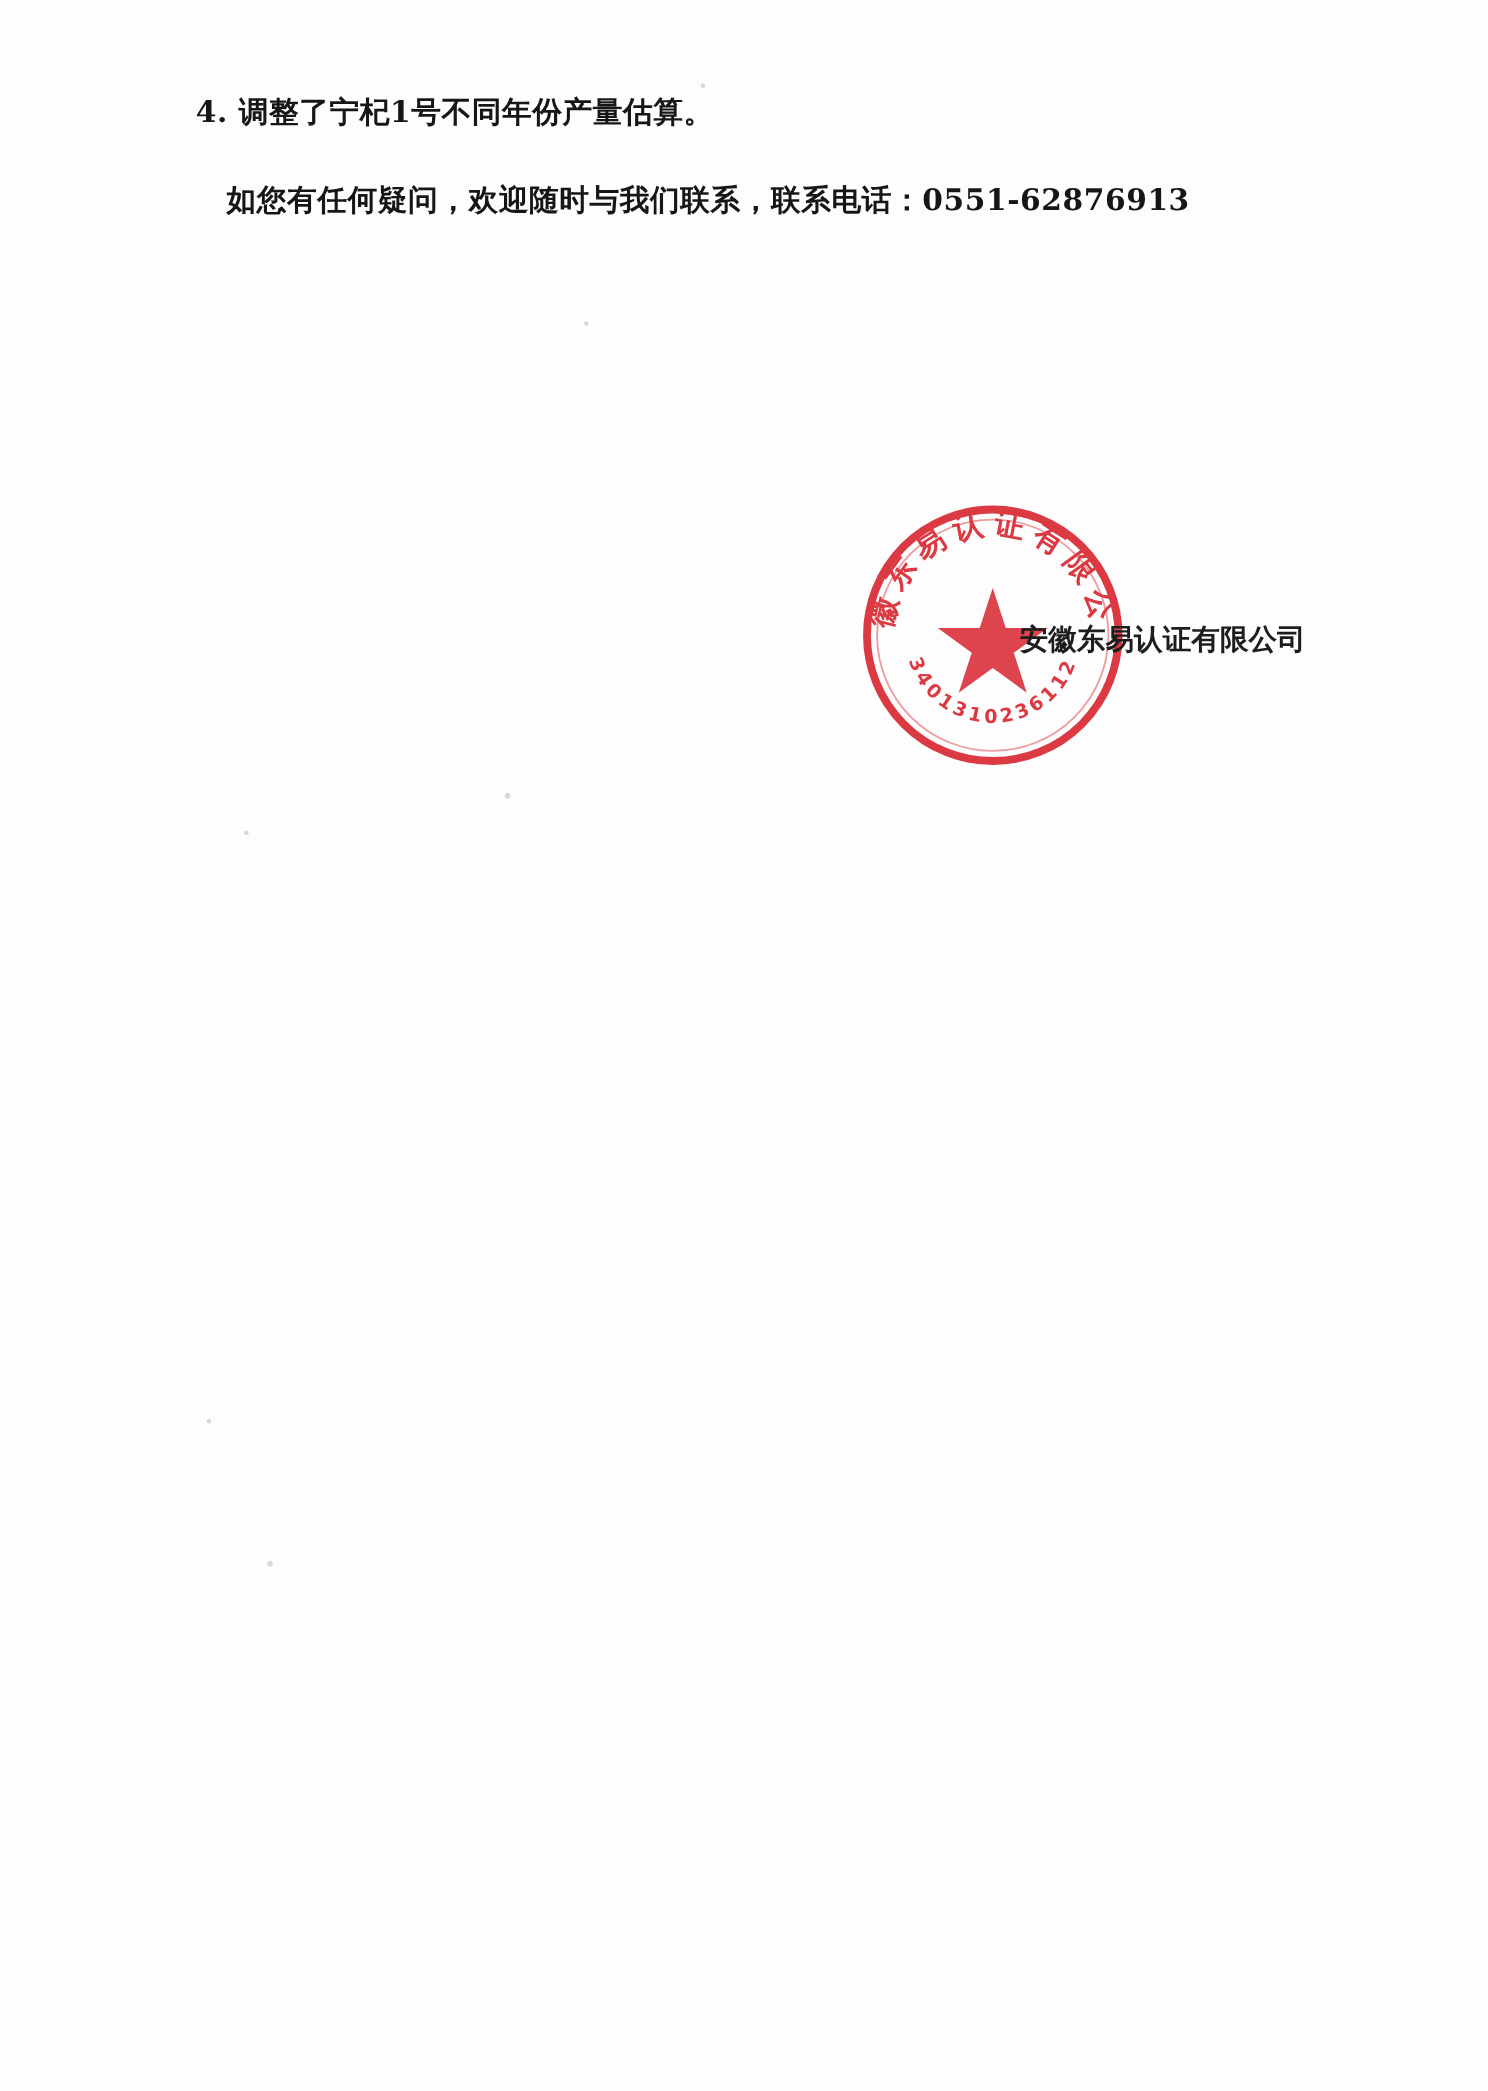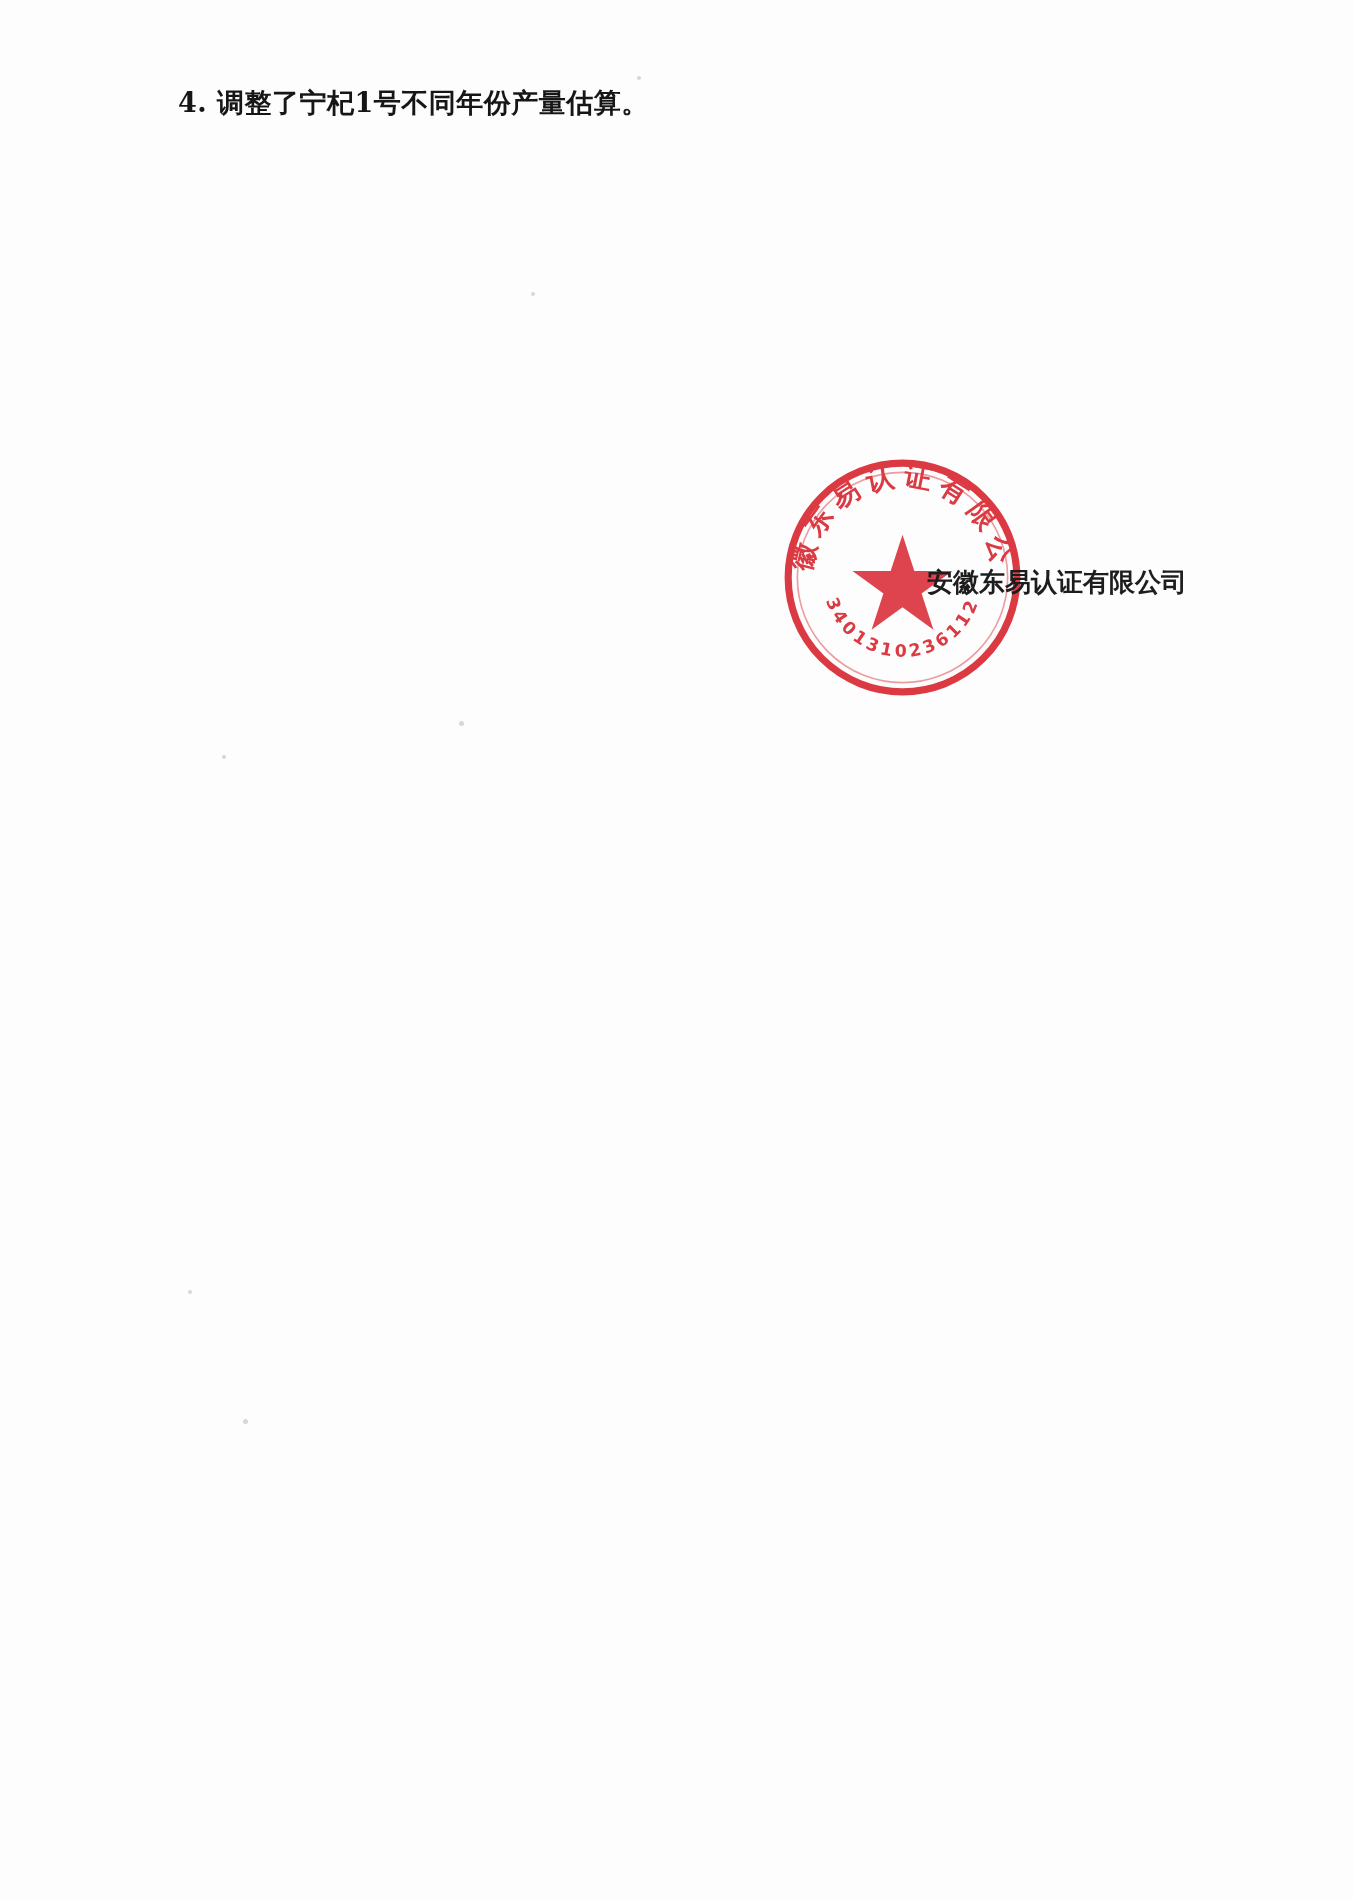--- a/index.html
+++ b/index.html
@@ -92,20 +92,21 @@
 </style>
 </head>
 <body>
 
 <div class="page">
 
   <div class="doc-body">
     <p class="para item">4. 调整了宁杞1号不同年份产量估算。</p>
     <div class="spacer-1"></div>
     <div class="spacer-1"></div>
+    <p class="para indent">如您有任何疑问，欢迎随时与我们联系，联系电话：0551-62876913</p>
   </div>
 
   <div class="seal">
     <svg class="seal-svg" viewBox="0 0 240 240" xmlns="http://www.w3.org/2000/svg">
       <defs>
         <path id="arcTop" d="M 30,120 A 90,90 0 0 1 210,120"></path>
         <path id="arcBottom" d="M 42,120 A 78,78 0 0 0 198,120"></path>
       </defs>
       <circle cx="120" cy="120" r="112" fill="none" stroke="#d8202a" stroke-width="7"></circle>
       <circle cx="120" cy="120" r="103" fill="none" stroke="#d8202a" stroke-width="1.6" opacity="0.5"></circle>

